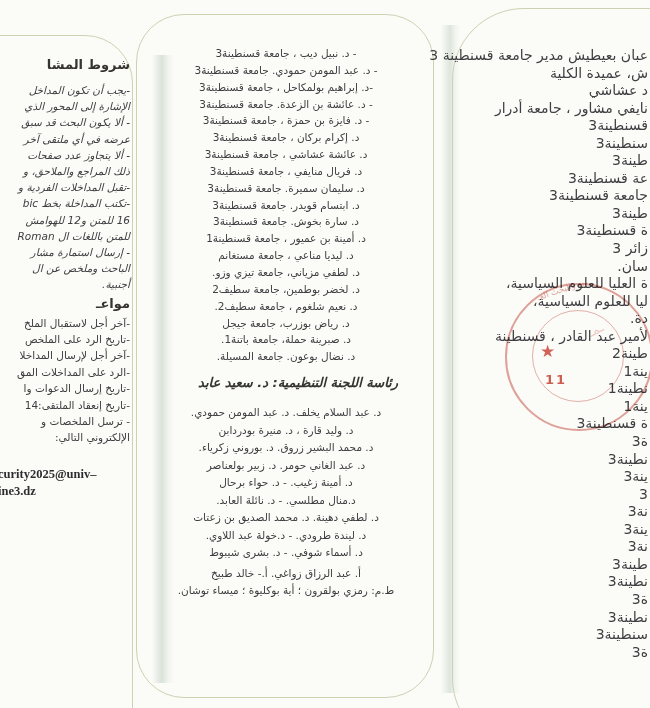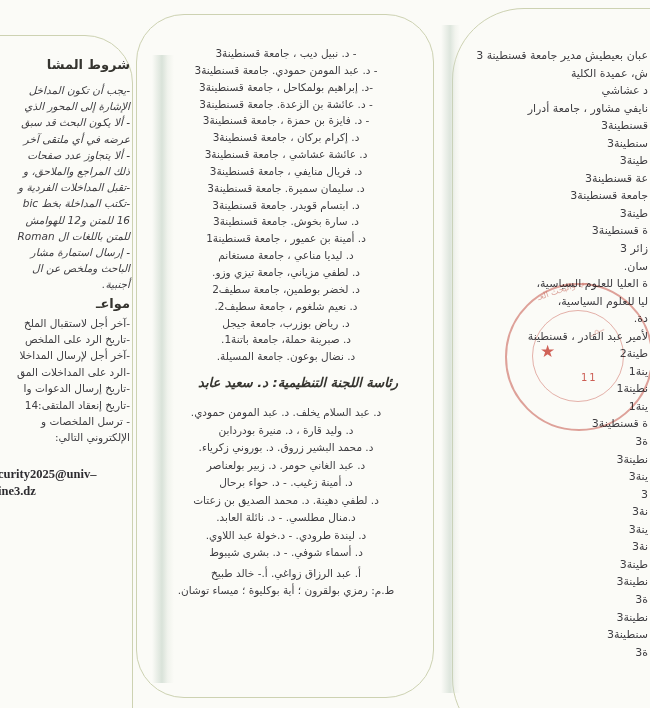--- a/index.html
+++ b/index.html
@@ -34,31 +34,31 @@
     font-family:"Liberation Serif", serif; font-weight:bold; font-size:12.5px; color:#2e2d31; line-height:17px;}
   
   .mid-col{left:152px; top:45px; width:268px; font-size:10.5px;}
   .l-sci .ln{line-height:16.85px; text-align:center;}
   .org-h{margin-top:9px; text-align:right; padding-right:22px; line-height:18px;font-style:italic;}
   .l-org{margin-top:12px;}
   .l-org .ln{line-height:17.5px; text-align:center;}
   .l-assist{margin-top:3px;}
   .l-assist .ln{line-height:17.5px; text-align:center;}
   
-  .right-col{left:444px; top:47px; width:204px; text-align:right; padding-right:2px; font-size:11px;}
+  .right-col{left:444px; top:47px; width:204px; text-align:right; padding-right:2px; font-size:14px;}
   .l-right .ln{line-height:17.55px;}
   
   .stamp{position:absolute; pointer-events:none; mix-blend-mode:multiply; z-index:6;}
   .stamp-outer{position:absolute; left:505px; top:283px; width:144px; height:144px;
     border:2px solid rgba(198,74,62,0.50); border-radius:50%;}
   .stamp-inner{position:absolute; left:532px; top:310px; width:90px; height:90px;
     border:1.5px solid rgba(198,74,62,0.42); border-radius:50%;}
   .stamp-star{position:absolute; left:540px; top:343px; font-size:17px; color:rgba(200,55,45,0.78); line-height:17px;}
-  .stamp-num{position:absolute; left:545px; top:372px; font-size:10px; font-weight:normal;
-    letter-spacing:2px; color:rgba(196,55,45,0.80);margin-left:36px;}
+  .stamp-num{position:absolute; left:545px; top:372px; font-size:13px; font-weight:bold;
+    letter-spacing:2px; color:rgba(196,55,45,0.80);}
   .stamp-arc{position:absolute; left:536px; top:284px; font-size:8.5px; color:rgba(196,84,72,0.50);
     transform:rotate(-19deg); direction:rtl; white-space:nowrap;}
   .stamp-scribble{position:absolute; left:588px; top:322px; font-size:13px; color:rgba(204,96,84,0.30);
     transform:rotate(-28deg); direction:rtl;}
 </style>
 </head>
 <body>
 
 <div id="screen">
 
@@ -124,22 +124,22 @@
         <span class="ln">د. صبرينة حملة، جامعة باتنة1.</span>
         <span class="ln">د. نضال بوعون. جامعة المسيلة.</span>
       </div>
     <div class="h1 org-h">رئاسة اللجنة التنظيمية: د. سعيد عابد</div>
     <div class="l-org">
         <span class="ln">د. عبد السلام يخلف. د. عبد المومن حمودي.</span>
         <span class="ln">د. وليد قارة ، د. منيرة بودردابن</span>
         <span class="ln">د. محمد البشير زروق. د. بوروني زكرياء.</span>
         <span class="ln">د. عبد الغاني حومر. د. زبير بولعناصر</span>
         <span class="ln">د. أمينة زغيب. - د. حواء برحال</span>
+        <span class="ln">د.منال مطلسي. - د. نائلة العابد.</span>
         <span class="ln">د. لطفي دهينة. د. محمد الصديق بن زعتات</span>
-        <span class="ln">د.منال مطلسي. - د. نائلة العابد.</span>
         <span class="ln">د. ليندة طرودي. - د.خولة عبد اللاوي.</span>
         <span class="ln">د. أسماء شوفي. - د. بشرى شيبوط</span>
       </div>
     <div class="l-assist">
         <span class="ln">أ. عبد الرزاق زواغي. أ.- خالد طبيخ</span>
         <span class="ln">ط.م: رمزي بولقرون ؛ أية بوكليوة ؛ ميساء توشان.</span>
       </div>
   </div>
 
   <div class="col right-col l-right">

